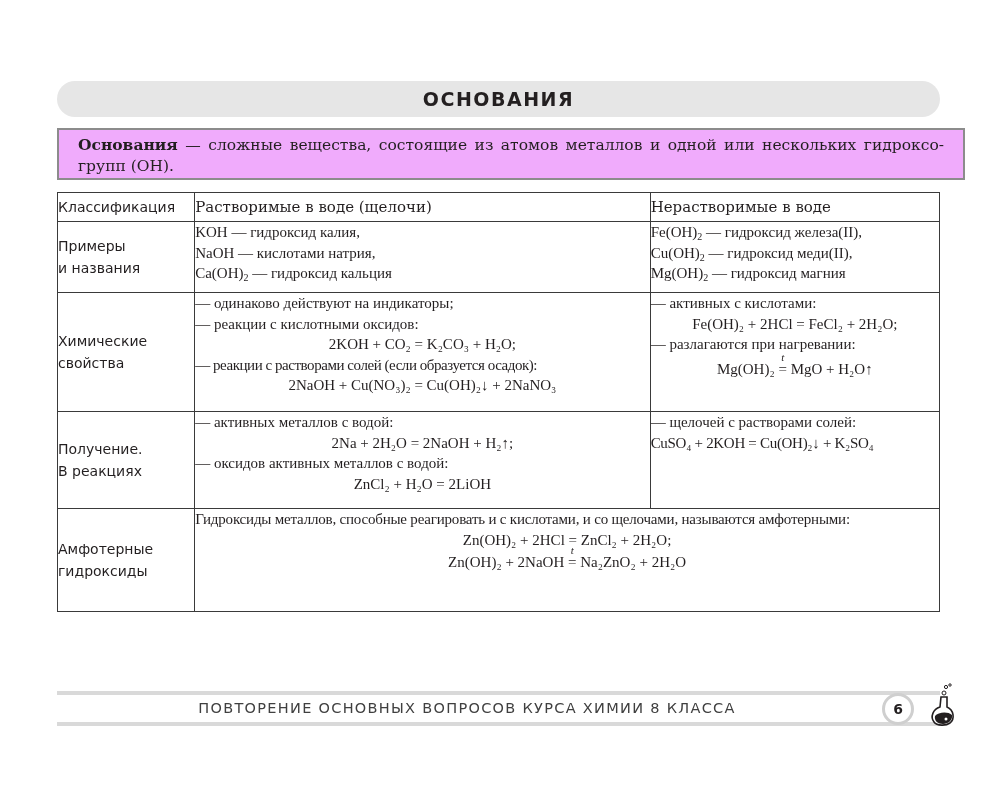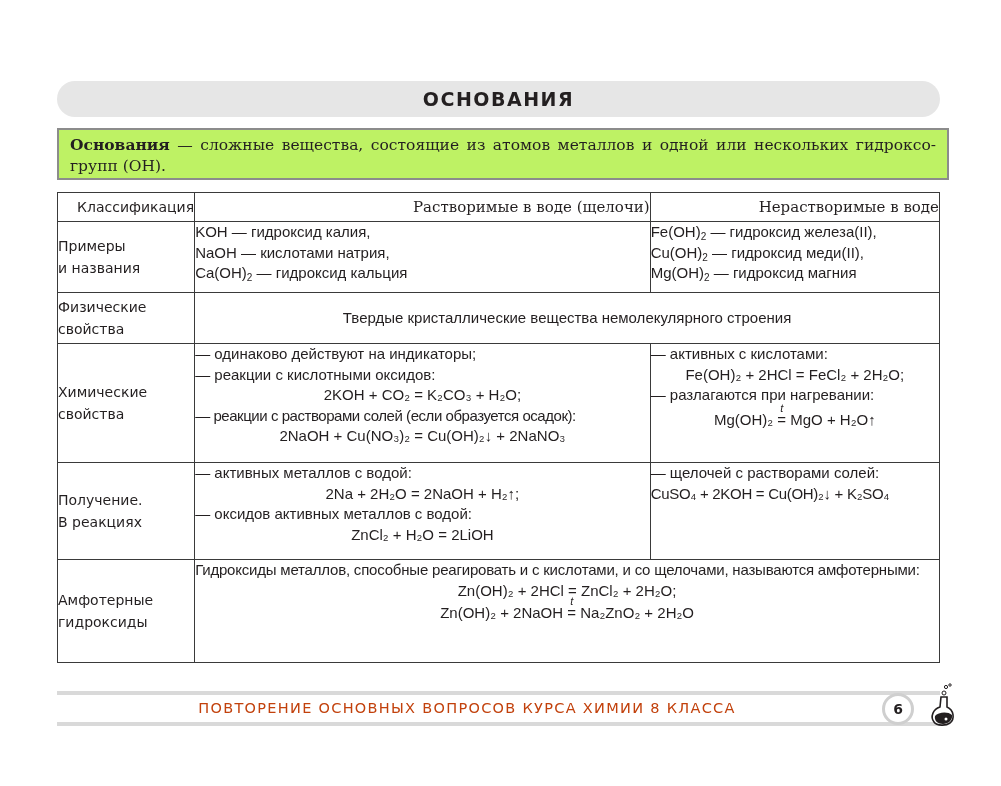--- a/index.html
+++ b/index.html
@@ -8,64 +8,64 @@
     position: absolute; left: 57px; top: 81px; width: 883px; height: 36px;
     background: #e6e6e6; border-radius: 18px;
     display: flex; align-items: center; justify-content: center;
   }
   .title-bar span {
     font-family: "DejaVu Sans", sans-serif; font-weight: bold; font-size: 19px;
     letter-spacing: 1.5px; color: #231f20;
   }
   .definition {
     position: absolute; left: 57px; top: 128px; width: 866px; height: 40px;
-    background: #bef264; border: 2px solid #8c8c8c;
-    padding: 4px 11px; box-sizing: content-box;
+    background: #f0abfc; border: 2px solid #8c8c8c;
+    padding: 4px 19px; box-sizing: content-box;
     font-family: "DejaVu Serif", serif; font-size: 15.5px; line-height: 21px;
     text-align: justify;
   }
   .definition b { font-weight: bold; }
   table.main {
     position: absolute; left: 57px; top: 192px; width: 883px;
     border-collapse: collapse; table-layout: fixed;
   }
   table.main td, table.main th {
     border: 1.5px solid #3a3a3a; padding: 0;
   }
   .col1 { width: 137px; }
   .col2 { width: 455px; }
   .col3 { width: 289px; }
   .lbl {
     font-family: "DejaVu Sans", sans-serif; font-size: 14px; line-height: 22px;
     color: #231f20; font-weight: normal;
   }
   .hdr {
-    font-family: "DejaVu Serif", serif; font-size: 15px; text-align: right;
+    font-family: "DejaVu Serif", serif; font-size: 15px; text-align: left;
     font-weight: normal; height: 28px;
   }
   .cell {
-    font-family: Liberation Sans, sans-serif; font-size: 15px; line-height: 20.5px;
+    font-family: Liberation Serif, serif; font-size: 15px; line-height: 20.5px;
     padding: 4px 7px; vertical-align: top;
   }
   .cell .ln { white-space: nowrap; }
   .cell .ctr { text-align: center; white-space: nowrap; }
   sub { font-size: 10px; vertical-align: -3px; line-height: 0; }
   .teq { position: relative; display: inline-block; }
   .teq .t { position: absolute; top: -12px; left: 0; width: 100%; text-align: center; font-style: italic; font-size: 11px; }
   .r-examples td { height: 70px; }
   .r-phys td { height: 50px; }
   .r-chem td { height: 118px; margin-top: 40px; }
   .r-prep td { height: 96px; }
   .r-amph td { height: 102px; }
   .footer-line {
     position: absolute; left: 57px; width: 883px; height: 4px; background: #d9d9d9;
   }
   .footer-text {
     position: absolute; left: 57px; top: 700px; width: 820px; text-align: center;
-    font-family: "DejaVu Sans", sans-serif; font-size: 14.5px; letter-spacing: 1.3px; color: #c2410c;
+    font-family: "DejaVu Sans", sans-serif; font-size: 14.5px; letter-spacing: 1.3px; color: #404040;
   }
   .page-num {
     position: absolute; left: 882px; top: 693px; width: 26px; height: 26px;
     border: 3px solid #cfcfcf; border-radius: 50%; background: #ffffff;
     display: flex; align-items: center; justify-content: center;
     font-family: "DejaVu Sans", sans-serif; font-weight: bold; font-size: 14px;
   }
   .flask { position: absolute; left: 928px; top: 683px; width: 30px; height: 44px; }
 </style>
 </head>
@@ -102,27 +102,20 @@
       <div class="ln"><span>NaOH</span><span> — кислотами натрия,</span></div>
       <div class="ln"><span>Ca(OH)</span><sub>2</sub><span> — гидроксид кальция</span></div>
     </td>
     <td class="cell">
       <div class="ln"><span>Fe(OH)</span><sub>2</sub><span> — гидроксид железа(II),</span></div>
       <div class="ln"><span>Cu(OH)</span><sub>2</sub><span> — гидроксид меди(II),</span></div>
       <div class="ln"><span>Mg(OH)</span><sub>2</sub><span> — гидроксид магния</span></div>
     </td>
   </tr>
 
-  <tr class="r-phys">
-    <td class="lbl">
-      <div>Физические</div>
-      <div>свойства</div>
-    </td>
-    <td colspan="2" class="cell" style="text-align:center;vertical-align:middle;">Твердые кристаллические вещества немолекулярного строения</td>
-  </tr>
 
   <tr class="r-chem">
     <td class="lbl">
       <div>Химические</div>
       <div>свойства</div>
     </td>
     <td class="cell">
       <div class="ln">— одинаково действуют на индикаторы;</div>
       <div class="ln">— реакции с кислотными оксидов:</div>
       <div class="ctr">2KOH + CO₂ = K₂CO₃ + H₂O;</div>

